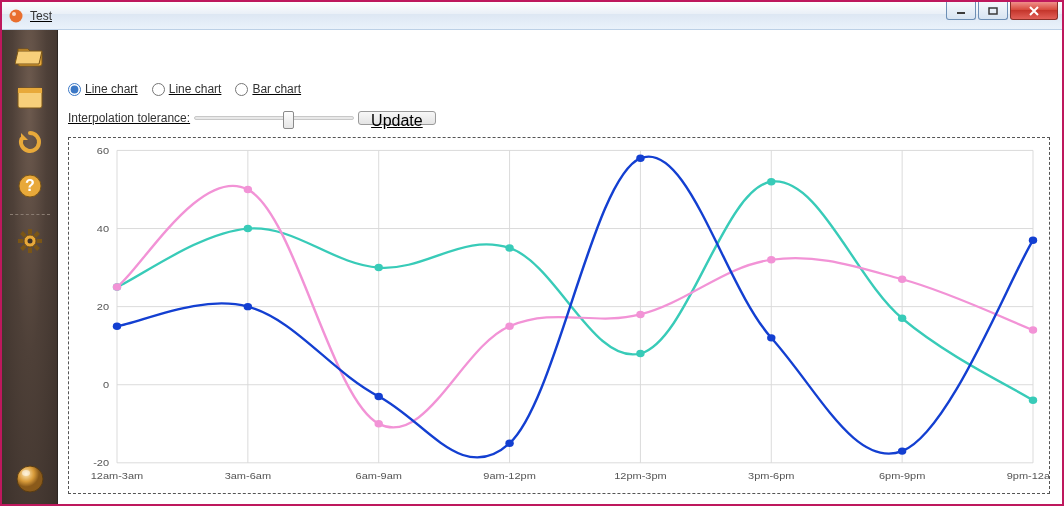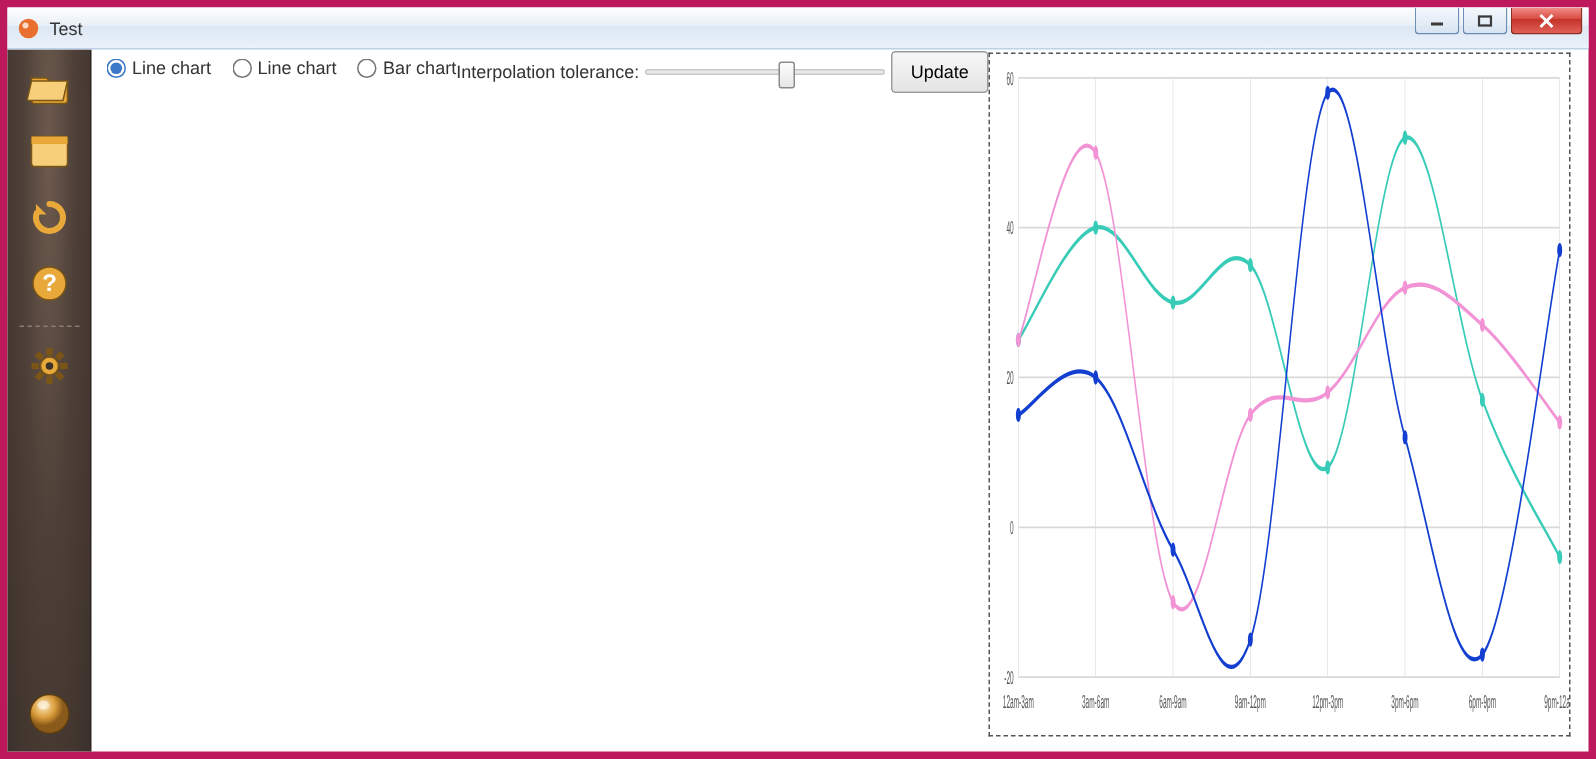--- a/index.html
+++ b/index.html
@@ -1,22 +1,22 @@
 <!DOCTYPE html>
 <html><head>
 <meta charset="utf-8">
 <style>
   * { box-sizing: border-box; margin: 0; padding: 0; }
   html, body { width: 1064px; height: 506px; overflow: hidden; font-family: "Segoe UI", Tahoma, sans-serif; font-size: 12px; }
 
   .window {
     width: 1064px; height: 506px;
-    border: 5px solid #be185d;
+    border: 2px solid #be185d;
     background: #fff;
-    display: flex; flex-direction: column;
+    display: flex; flex-direction: column; text-decoration: underline;
   }
   .titlebar {
     height: 28px;
     background: linear-gradient(#fdfefe, #e9eff7 45%, #dde7f3 46%, #eaf2fb);
     border-bottom: 1px solid #bcd0e6;
     display: flex; align-items: center;
     padding: 0 0 0 6px;
     position: relative;
   }
   .titlebar .appicon {
@@ -42,39 +42,39 @@
   .sidebar .tbtn {
     width:44px; height:38px; border-radius:4px;
     display:flex;align-items:center;justify-content:center;
     cursor:pointer;
   }
   .sidebar .sep {
     width:40px; height:0; border-top:1px dashed #8a7c72; margin:2px 0;
   }
   .sidebar .spacer { flex:1; }
 
-  .main { flex:1; padding:2px 12px 10px 10px; display:flex; min-width:0;}
+  .main { flex:1; padding:25px 12px 10px 10px; display:flex; flex-direction:column; min-width:0;margin-top:24px;}
   .controls-row { display:flex; align-items:center; gap:14px; height:20px; margin-bottom:6px; color:#333;}
   .radio-wrap { display:flex; align-items:center; gap:4px; cursor:pointer; }
   .radio-wrap input { margin:0; accent-color:#3b78c6; }
 
-  .controls-row2 { display:flex; align-items:center; gap:4px; height:26px; margin-bottom:6px; color:#333;justify-content:flex-end;}
+  .controls-row2 { display:flex; align-items:center; gap:4px; height:26px; margin-bottom:6px; color:#333;}
   .slider-track {
     width:160px; height:4px; background:#e8e8e8; border:1px solid #c8c8c8; border-radius:2px;
     position:relative;
   }
   .slider-thumb {
     position:absolute; top:-6px; width:11px; height:18px;
     background:linear-gradient(#fdfdfd,#e6e6e6); border:1px solid #8a8a8a; border-radius:2px;
   }
   .btn {
-    height:28px; padding:0 12px;
+    height:14px; padding:0 12px;
     background:linear-gradient(#f7f7f7,#e4e4e4);
     border:1px solid #9a9a9a; border-radius:3px;
-    cursor:pointer; font-family:inherit; font-size:12px;
+    cursor:pointer; font-family:inherit; font-size:16px;
   }
 
   .chart-frame {
     flex:1; border:1.5px dashed #555; position:relative; min-height:0;
   }
   .chart-svg { width:100%; height:100%; display:block; }
   .axis-tick { font-size:11px; fill:#555; }
   .grid-line { stroke:#d9d9d9; stroke-width:1; }
   .series-line { fill:none; stroke-width:2.5; }
   .series-dot { stroke:none; }

